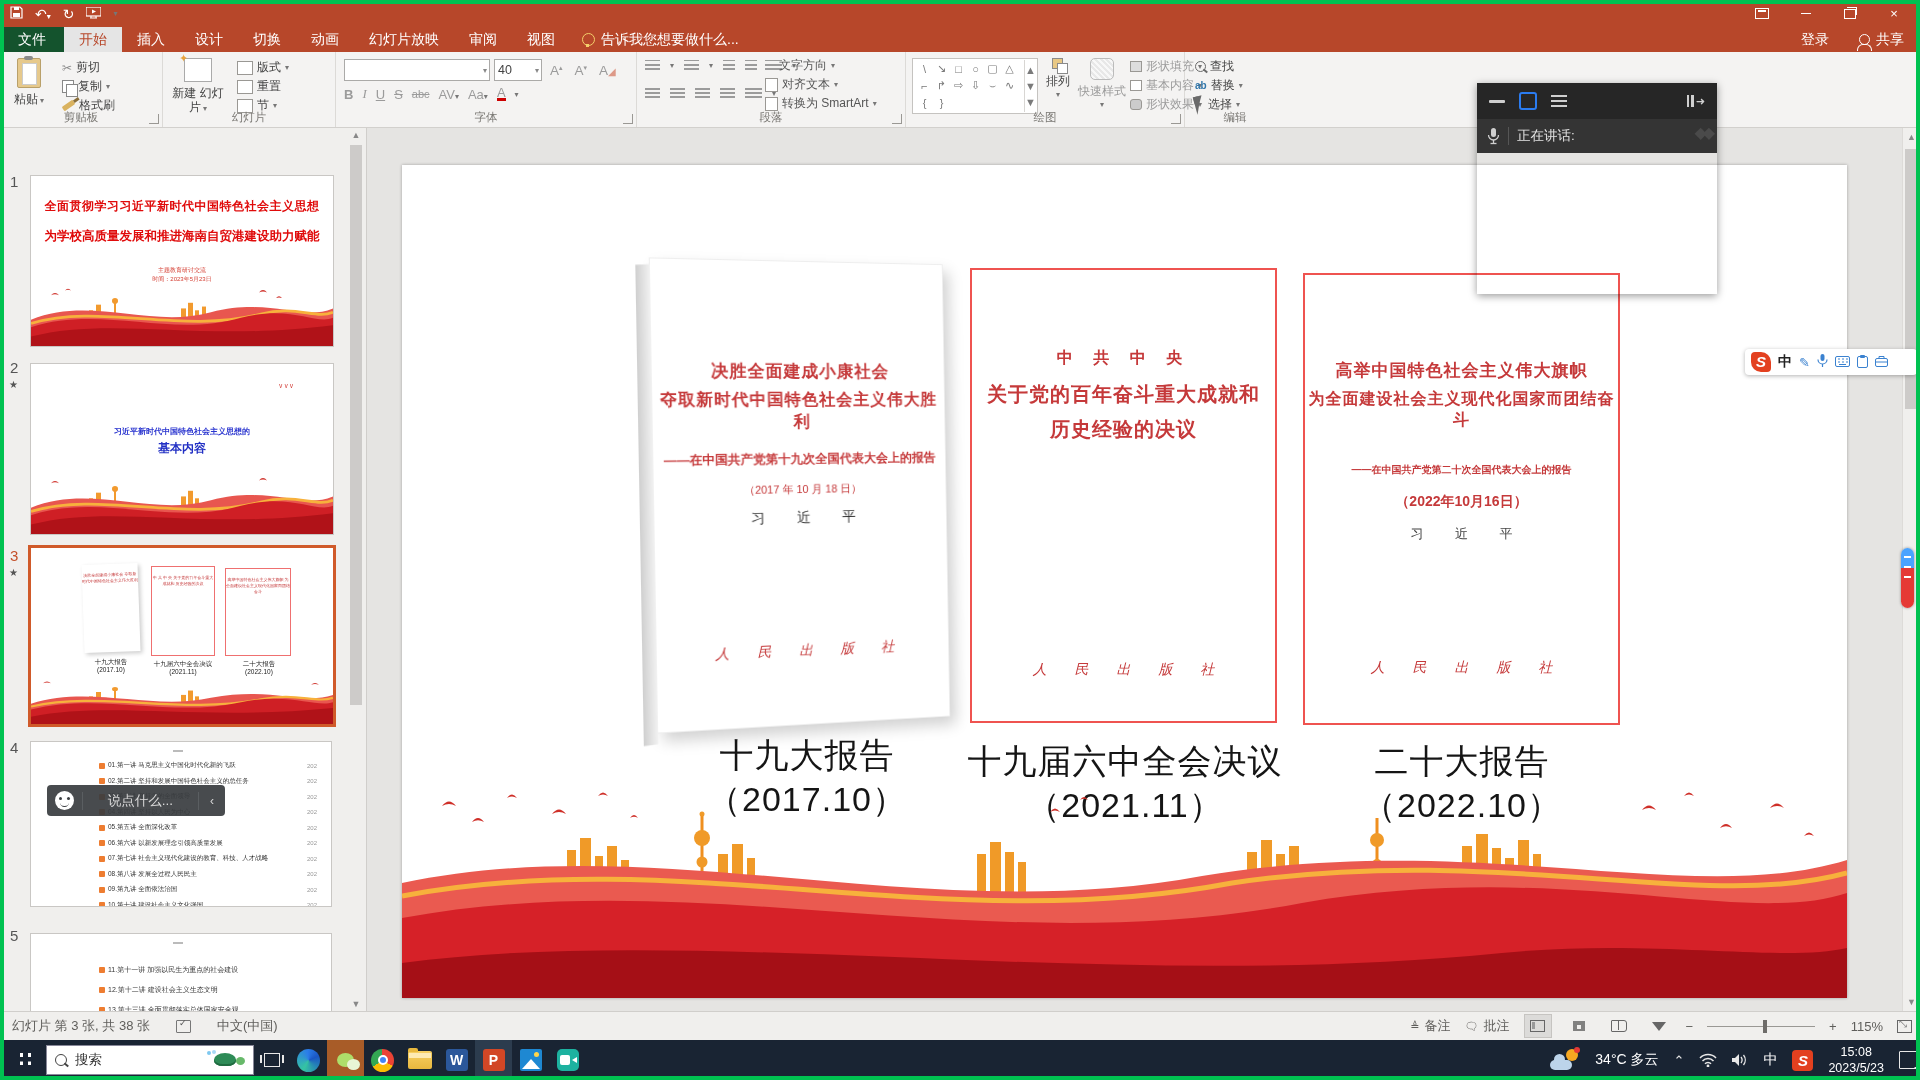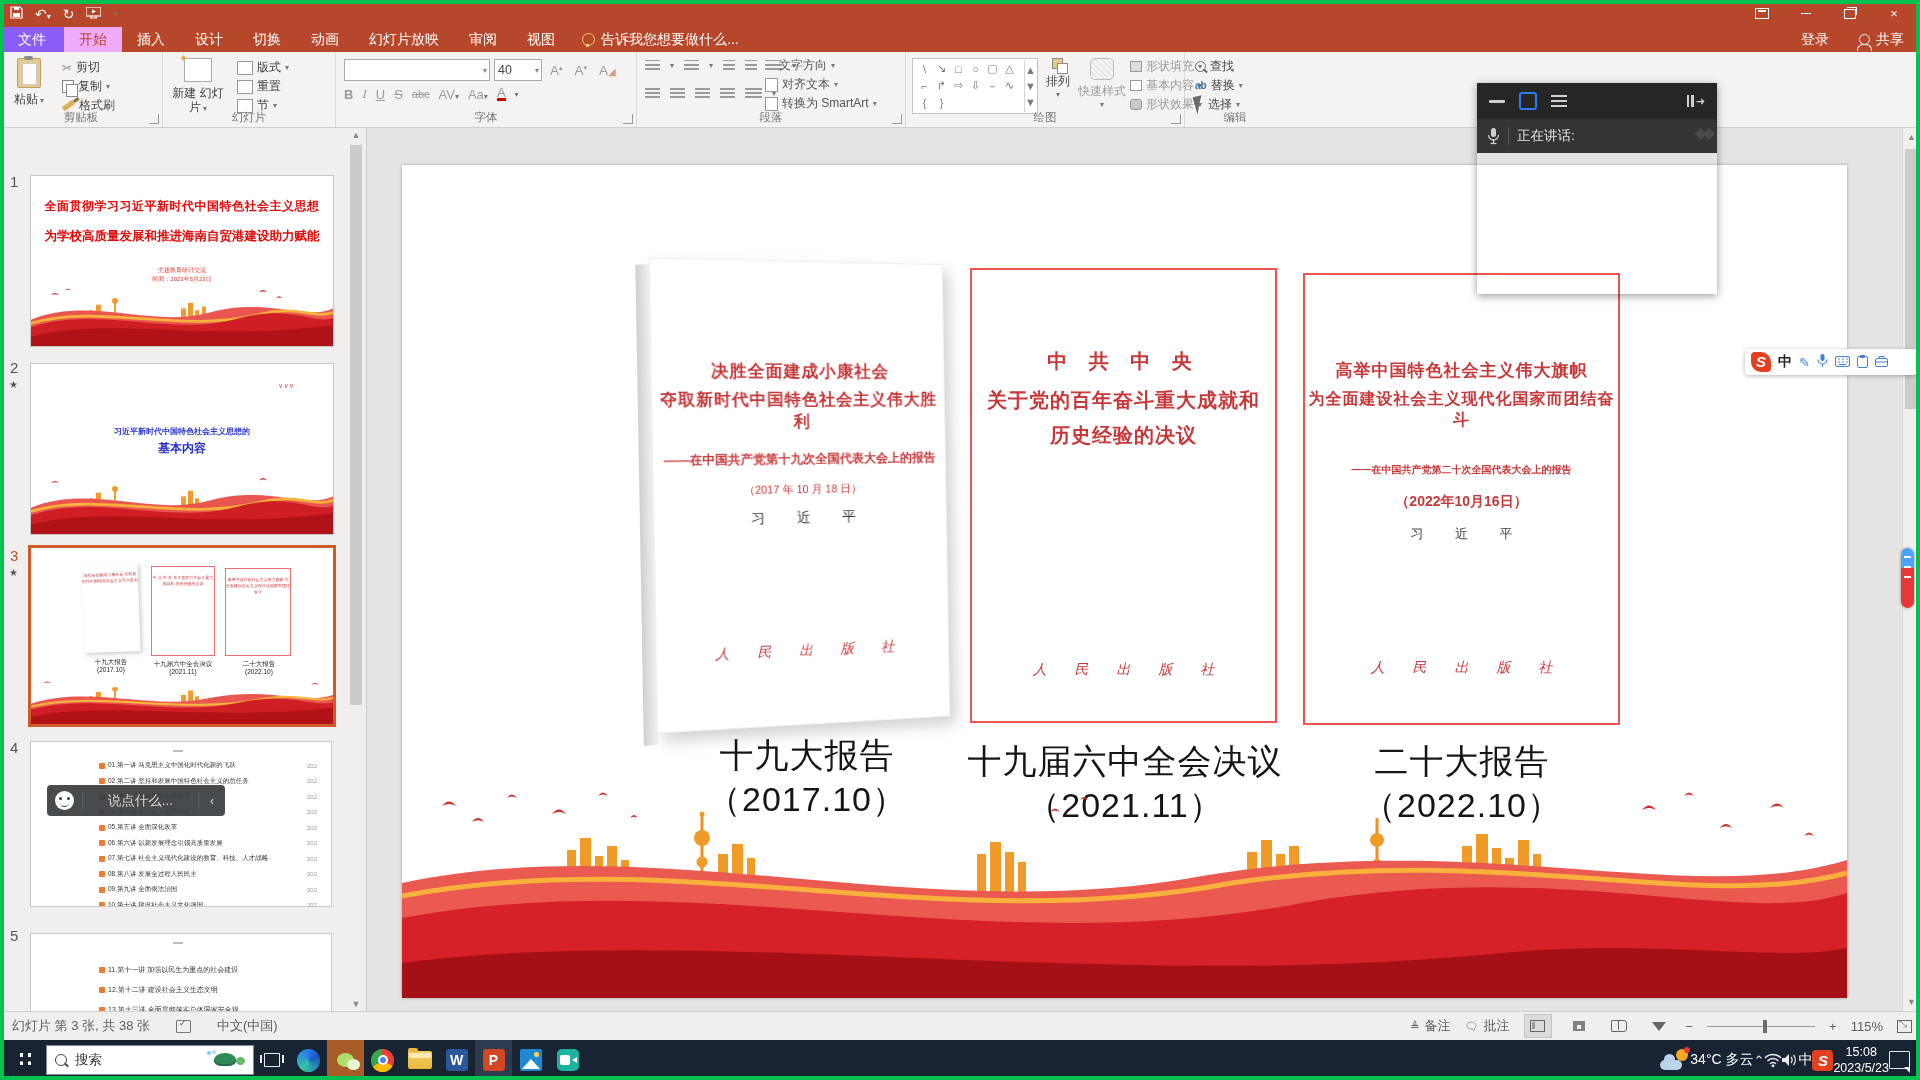--- a/index.html
+++ b/index.html
@@ -14,22 +14,22 @@
   .winctl{position:absolute;right:4px;top:0;height:27px;display:flex}
   .winctl div{width:44px;height:27px;display:flex;align-items:center;justify-content:center;font-size:13px;cursor:pointer}
   .restore-ic{width:10px;height:8px;border:1px solid #fff;position:relative}
   .restore-ic::before{content:"";position:absolute;left:2px;top:-3px;width:9px;height:7px;border:1px solid #fff;border-bottom:none;border-left:none}
   .minim{width:10px;height:1px;background:#fff}
   .ribbonopt{width:12px;height:9px;border:1px solid #fff;position:relative}
   .ribbonopt::after{content:"";position:absolute;left:2px;top:1px;width:8px;height:2px;background:#fff}
   
   .tabs{position:absolute;left:0;top:27px;width:100%;height:25px;background:#b7472a;display:flex;align-items:stretch;color:#fff;font-size:14px;z-index:10}
   .tab{padding:0 15px;display:flex;align-items:center;cursor:pointer;white-space:nowrap}
-  .tab.file{background:#8b5cf6;padding:0 18px}
-  .tab.sel{background:#f0abfc;color:#b7472a}
+  .tab.file{background:#14532d;padding:0 18px}
+  .tab.sel{background:#e5e5e5;color:#b7472a}
   .tellme{display:flex;align-items:center;gap:6px;padding:0 12px;cursor:pointer}
   .bulb{width:11px;height:11px;border:1.5px solid #f4cf6b;border-radius:50%;position:relative}
   .bulb::after{content:"";position:absolute;left:3px;top:10px;width:3px;height:3px;background:#f4cf6b}
   .tabs .spacer{flex:1}
   .signin{padding:0 14px;display:flex;align-items:center;cursor:pointer}
   .share{padding:0 16px;display:flex;align-items:center;gap:6px;cursor:pointer}
   .person{width:9px;height:9px;border-radius:50%;border:1.5px solid #fff;position:relative}
   .person::after{content:"";position:absolute;left:-3px;top:9px;width:13px;height:6px;border:1.5px solid #fff;border-bottom:none;border-radius:6px 6px 0 0}
   
   .ribbon{position:absolute;left:0;top:52px;width:100%;height:75px;background:#f4f3f2;border-bottom:1px solid #d2d0cd;z-index:9;color:#444}
@@ -204,21 +204,21 @@
   .fold-ic::after{content:"";position:absolute;left:1px;top:2px;right:1px;height:5px;background:#fdeab4}
   .word-ic,.ppt-ic{width:22px;height:22px;border-radius:3px;color:#fff;font-weight:bold;font-size:14px;display:flex;align-items:center;justify-content:center}
   .word-ic{background:#2b579a}
   .ppt-ic{background:#d24726}
   .photo-ic{width:22px;height:22px;background:#1e88d2;border-radius:2px;position:relative;overflow:hidden}
   .photo-ic::before{content:"";position:absolute;left:2px;bottom:2px;border-left:9px solid transparent;border-right:9px solid transparent;border-bottom:10px solid #fff}
   .photo-ic::after{content:"";position:absolute;right:3px;top:3px;width:5px;height:5px;border-radius:50%;background:#ffd54a}
   .meet-ic{width:22px;height:22px;background:#1db2a0;border-radius:5px;position:relative}
   .meet-ic::before{content:"";position:absolute;left:3px;top:6px;width:10px;height:10px;background:#fff;border-radius:2px}
   .meet-ic::after{content:"";position:absolute;right:2px;top:8px;border-top:3px solid transparent;border-bottom:3px solid transparent;border-right:5px solid #fff}
-  .tray{margin-left:auto;display:flex;align-items:center;padding-right:10px;color:#fff}
+  .tray{margin-left:auto;display:flex;align-items:center;gap:15px;padding-right:0;color:#fff}
   .wicon{position:relative;width:30px;height:22px}
   .wsun{position:absolute;right:2px;top:0;width:12px;height:12px;border-radius:50%;background:#f6a821}
   .wcloud{position:absolute;left:0;bottom:1px;width:22px;height:10px;background:#bcd4ea;border-radius:6px}
   .wcloud::before{content:"";position:absolute;left:4px;top:-6px;width:11px;height:11px;border-radius:50%;background:#bcd4ea}
   .wdot{position:absolute;right:0;top:-2px;width:6px;height:6px;border-radius:50%;background:#e53935}
   .traytxt{font-size:14px}
   .caretup{font-size:13px;color:#e8e8e8;cursor:pointer}
   .tray svg{display:block;cursor:pointer}
   .sq-s{width:21px;height:21px;background:#e3401f;border-radius:4px;color:#fff;font-weight:bold;font-style:italic;font-size:15px;text-align:center;line-height:21px;cursor:pointer}
   .clock{font-size:12.5px;text-align:center;line-height:16px;cursor:default}
@@ -669,21 +669,21 @@
       <div class="book book1">
         <div class="bt1" style="margin-top:98px;font-size:17px">决胜全面建成小康社会</div>
         <div class="bt1" style="margin-top:6px;font-size:16.5px">夺取新时代中国特色社会主义伟大胜利</div>
         <div class="bsub" style="margin-top:18px;font-size:12.5px">——在中国共产党第十九次全国代表大会上的报告</div>
         <div style="margin-top:14px;font-size:11px">（2017 年 10 月 18 日）</div>
         <div class="bauthor" style="margin-top:12px;font-size:14px;color:#333">习 近 平</div>
         <div class="bpub" style="bottom:64px">人 民 出 版 社</div>
       </div>
 
       <div class="book book2">
-        <div class="bt1" style="margin-top:78px;font-size:20px;letter-spacing:8px">中 共 中 央</div>
+        <div class="bt1" style="margin-top:78px;font-size:16px;letter-spacing:8px">中 共 中 央</div>
         <div class="bt1" style="margin-top:12px;font-size:20px">关于党的百年奋斗重大成就和</div>
         <div class="bt1" style="margin-top:8px;font-size:20px">历史经验的决议</div>
         <div class="bpub" style="bottom:42px">人 民 出 版 社</div>
       </div>
 
       <div class="book book3">
         <div class="bt1" style="margin-top:84px;font-size:17px">高举中国特色社会主义伟大旗帜</div>
         <div class="bt1" style="margin-top:7px;font-size:16px">为全面建设社会主义现代化国家而团结奋斗</div>
         <div class="bsub" style="margin-top:32px;font-size:10px">——在中国共产党第二十次全国代表大会上的报告</div>
         <div class="bsub" style="margin-top:16px;font-size:14px">（2022年10月16日）</div>

